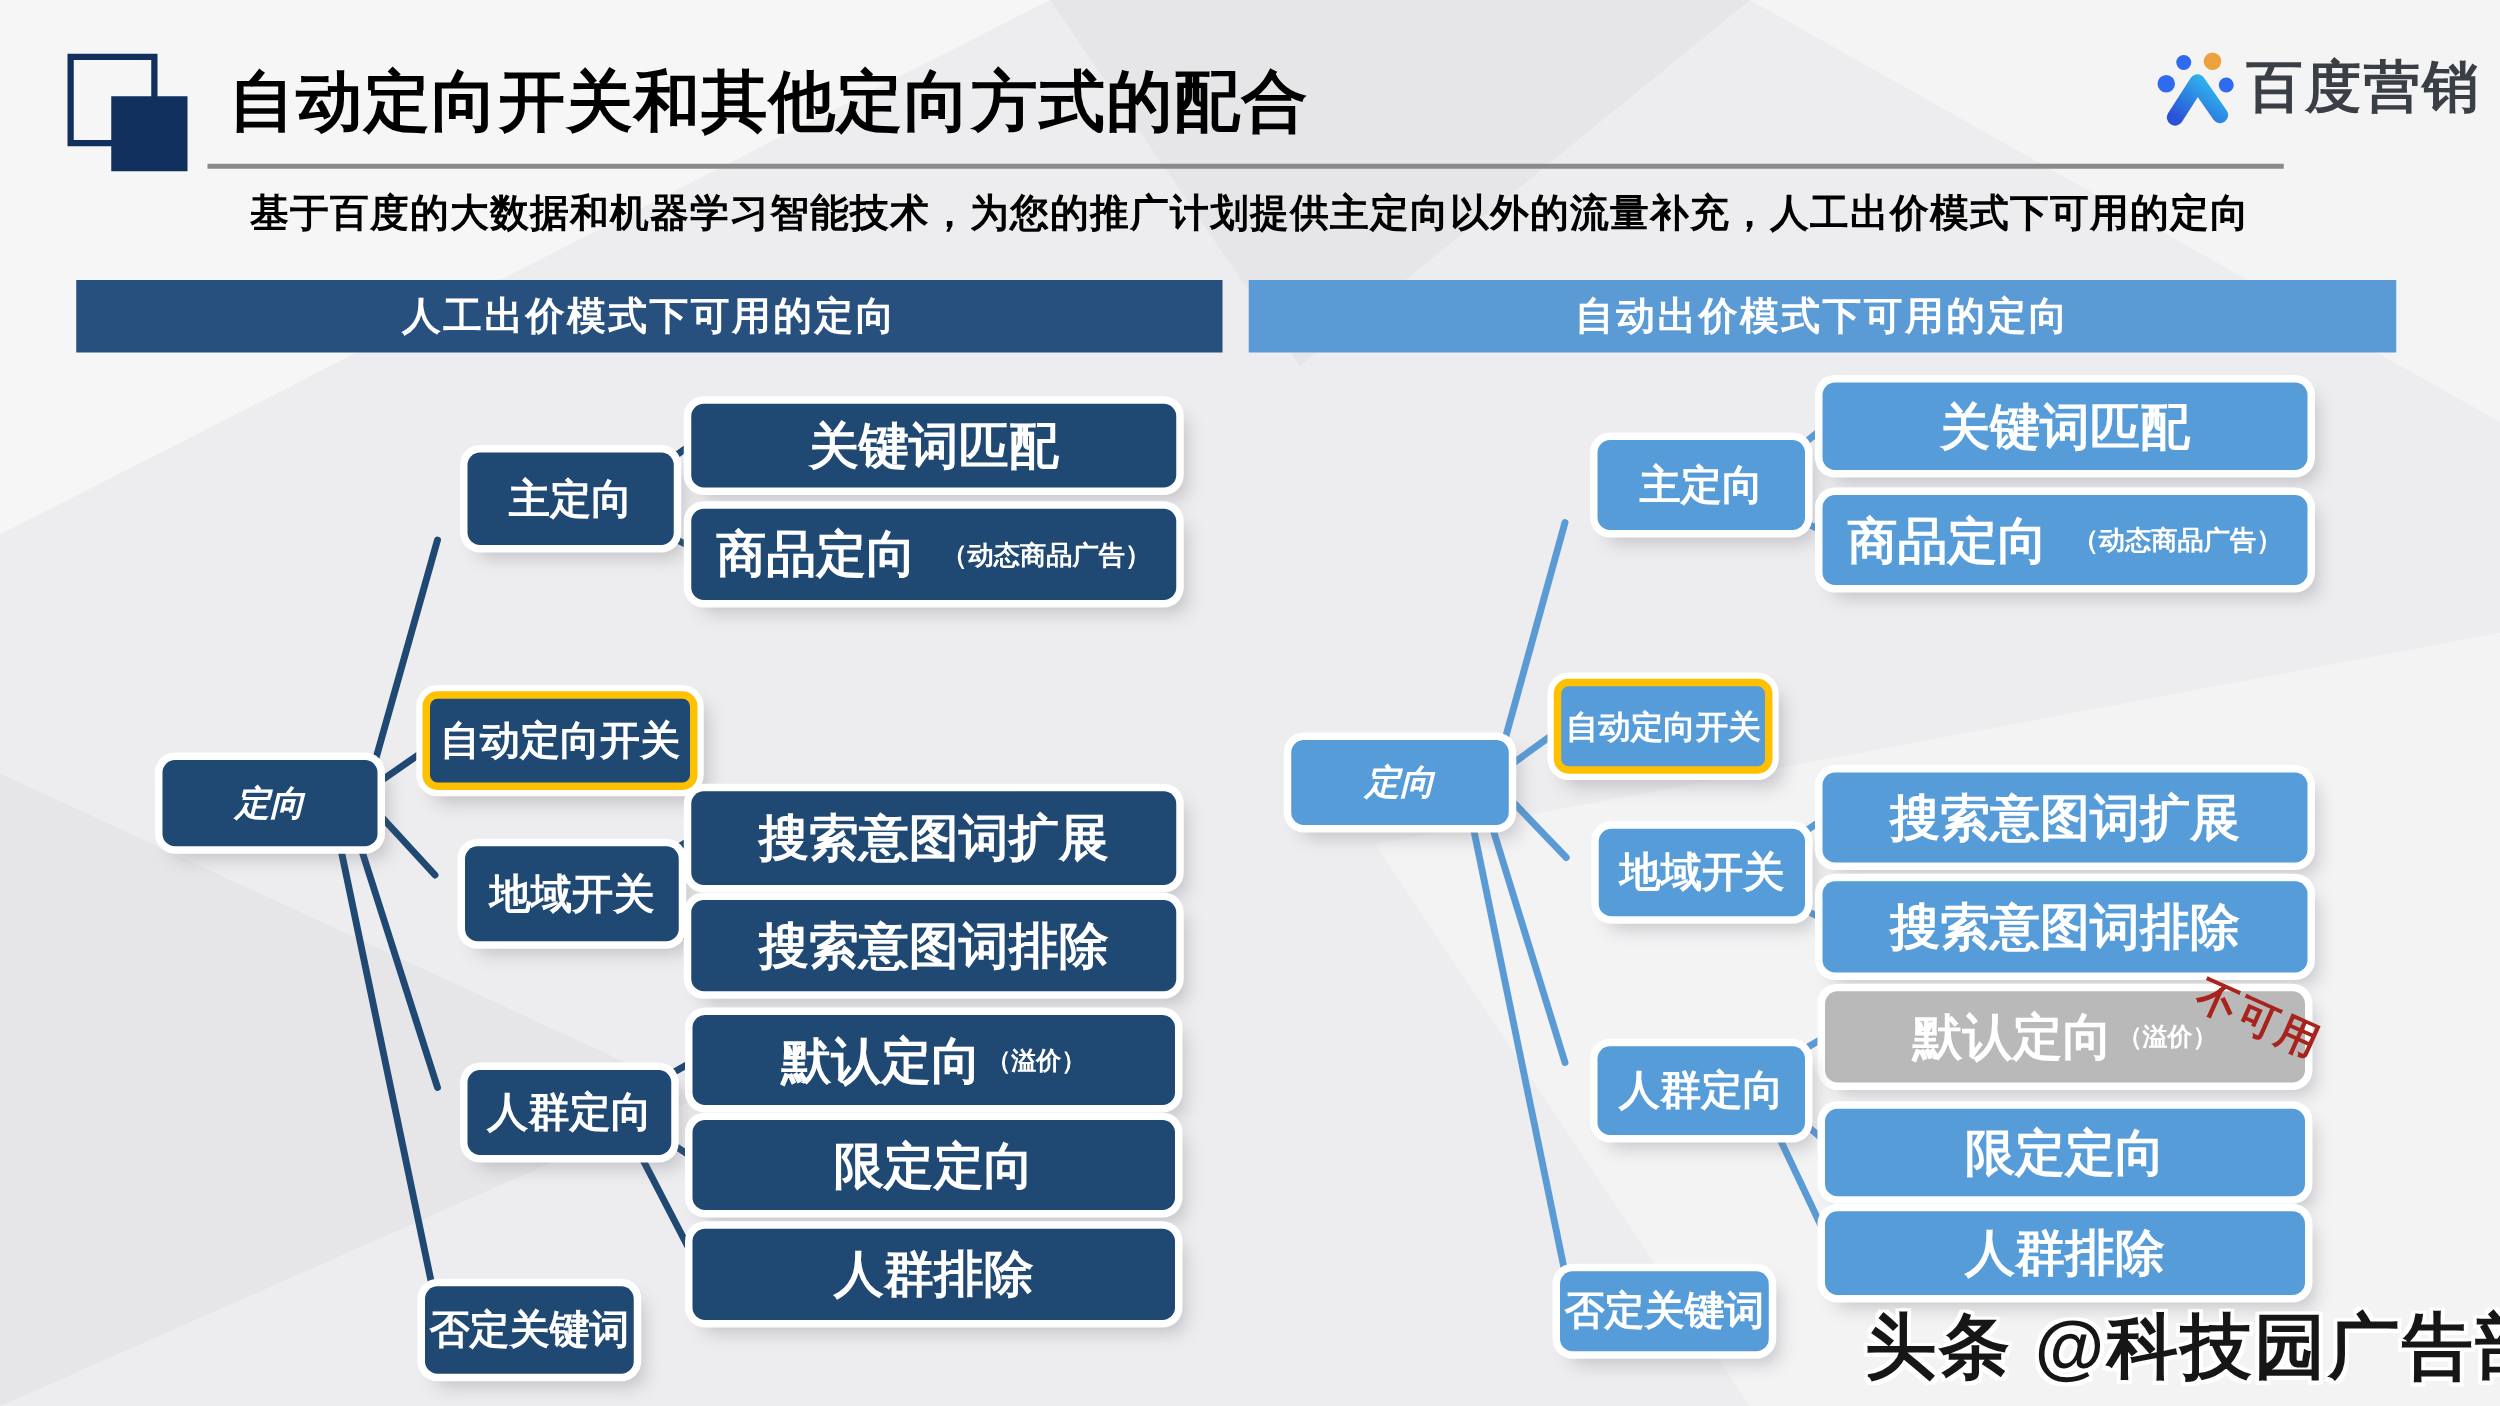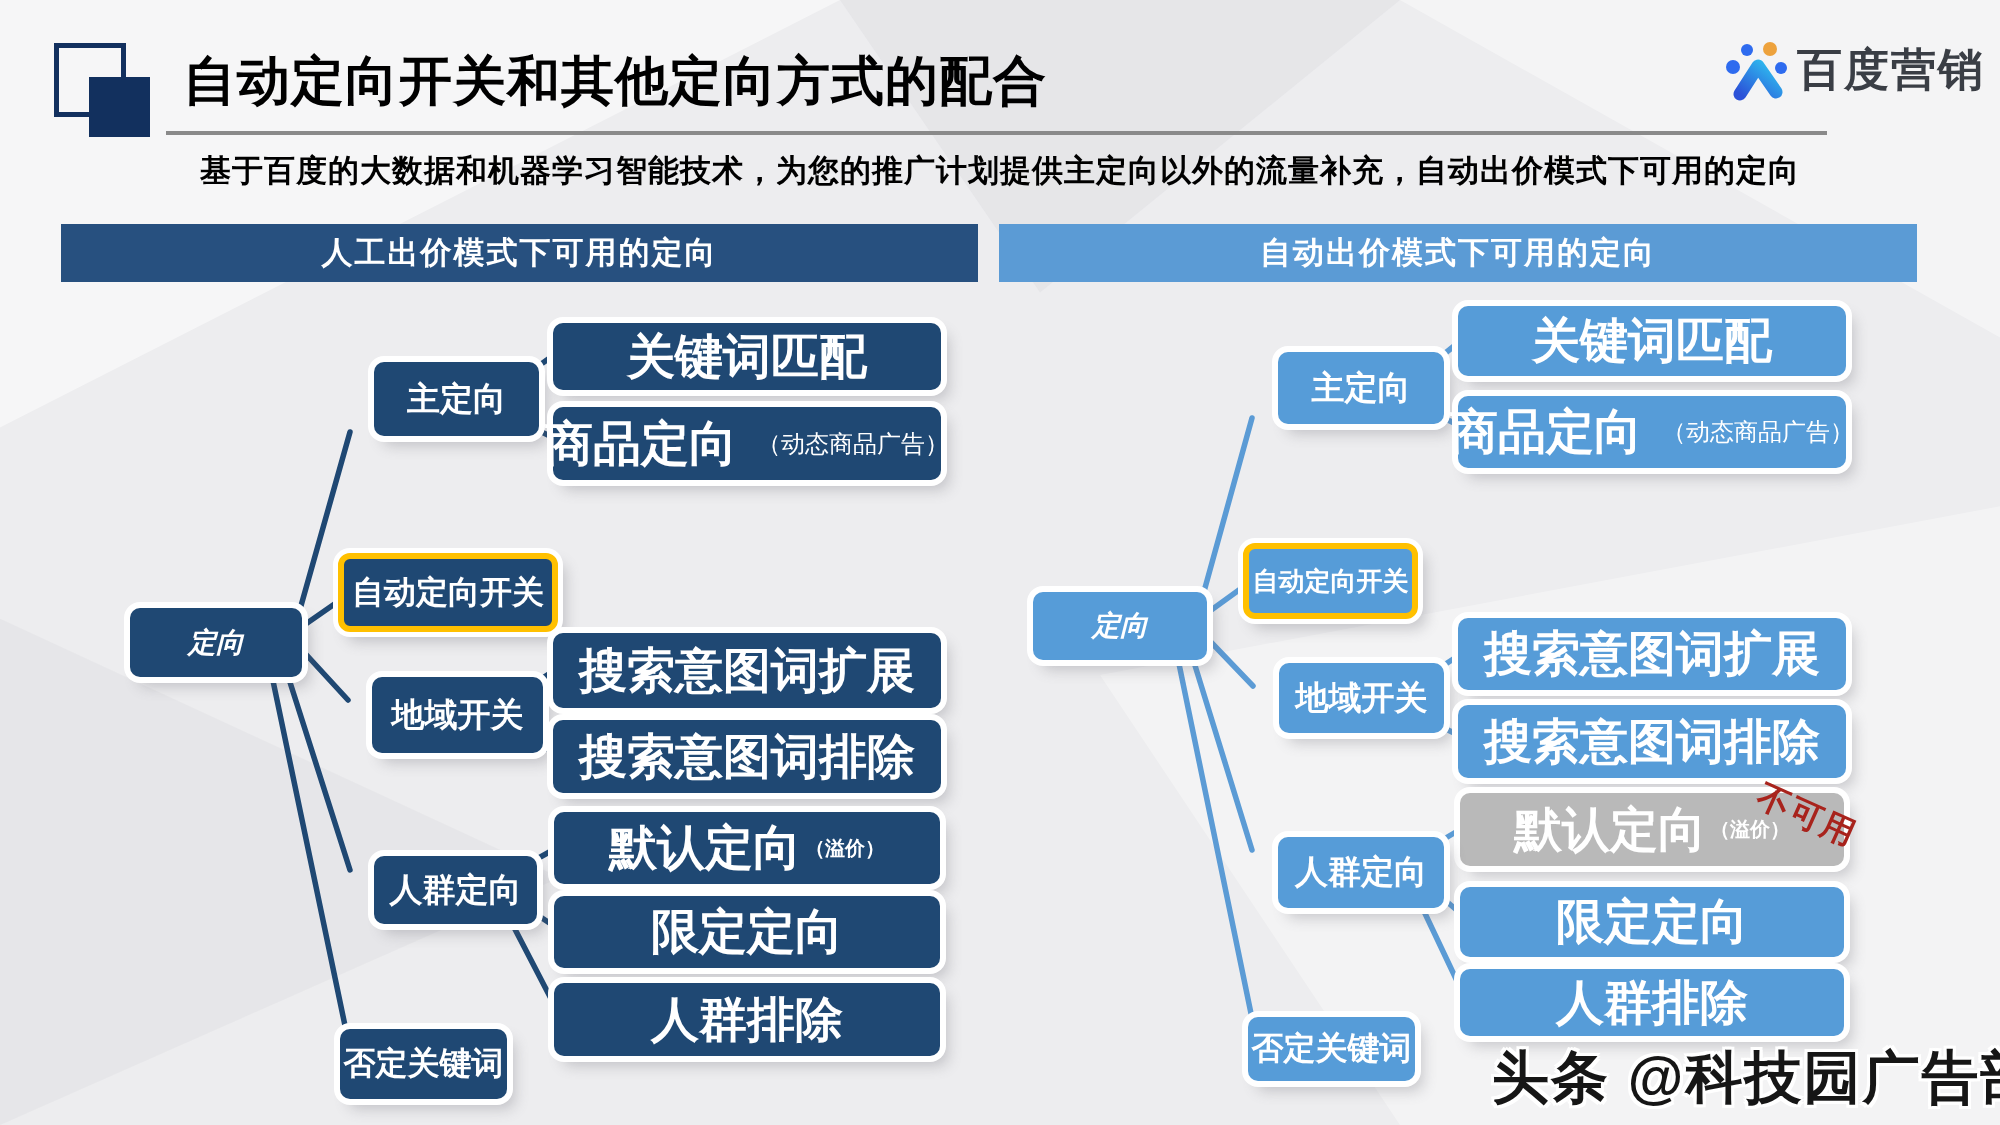--- a/index.html
+++ b/index.html
@@ -24,22 +24,22 @@
   .colhdr.auto{left:999px;width:918px;background:#5B9BD5;}
   
   .node{position:absolute;display:flex;align-items:center;justify-content:center;
         border-radius:10px;color:#fff;font-weight:700;white-space:nowrap;z-index:2;
         box-shadow:0 0 0 6px #fff, 8px 10px 14px rgba(100,100,110,.30);}
   .navy{background:#1F4873;}
   .blue{background:#569CD8;}
   .grayed{background:#B9B9B9;}
   .gold{border:6px solid #FFC000;border-radius:12px;
         box-shadow:0 0 0 5px #fff, 8px 10px 14px rgba(100,100,110,.30);margin-top:32px;}
-  .f40{font-size:28px;font-style:italic;} .f36{font-size:48px;} .f33{font-size:33px;margin-left:32px;} .f32{font-size:32px;} .f26{font-size:26px;}
-  .note{font-size:24px;font-weight:400;margin-left:20px;}
+  .f40{font-size:28px;font-style:italic;} .f36{font-size:40px;} .f33{font-size:33px;margin-left:32px;} .f32{font-size:32px;} .f26{font-size:26px;}
+  .note{font-size:21px;font-weight:700;margin-left:20px;}
   .note-sm{font-size:20px;font-weight:700;margin-left:4px;}
   svg.connectors{position:absolute;left:0;top:0;z-index:1;}
   .unavailable{position:absolute;left:1768px;top:774px;z-index:4;color:#A8231C;font-size:33px;
                font-weight:900;transform:rotate(24deg);transform-origin:left top;letter-spacing:2px;}
   .watermark{position:absolute;left:1492px;top:1040px;z-index:5;font-size:57px;font-weight:900;
              color:#161616;letter-spacing:2px;white-space:nowrap;
              text-shadow:3px 3px 0 #fff,-3px -3px 0 #fff,3px -3px 0 #fff,-3px 3px 0 #fff,0 3px 0 #fff,0 -3px 0 #fff,3px 0 0 #fff,-3px 0 0 #fff;}
 </style>
 </head>
 <body>
@@ -67,21 +67,21 @@
       </defs>
       <circle cx="22" cy="10" r="6" fill="#2E6BEF"></circle>
       <circle cx="45" cy="9" r="7" fill="#EDA23D"></circle>
       <circle cx="8" cy="27" r="7" fill="#2E6BEF"></circle>
       <circle cx="56" cy="28" r="6" fill="#2E6BEF"></circle>
       <path d="M15 54 L33 26 L51 52" fill="none" stroke="url(#chev)" stroke-width="13" stroke-linecap="round" stroke-linejoin="round"></path>
     </svg>
     <span class="brand-name">百度营销</span>
   </div>
 
-  <div class="subtitle">基于百度的大数据和机器学习智能技术，为您的推广计划提供主定向以外的流量补充，自动出价模式下可用的定向</div>
+  <div class="subtitle">基于百度的大数据和机器学习智能技术，为您的推广计划提供主定向以外的流量补充，人工出价模式下可用的定向</div>
 
   <div class="colhdr auto">自动出价模式下可用的定向</div>
   <div class="colhdr manual">人工出价模式下可用的定向</div>
 
   <svg class="connectors" width="2000" height="1125" viewBox="0 0 2000 1125">
     <g stroke="#1F4873" stroke-width="5.5" stroke-linecap="round">
       <line x1="297" y1="620" x2="350" y2="432"></line>
       <line x1="300" y1="628" x2="346" y2="596"></line>
       <line x1="302" y1="650" x2="348" y2="700"></line>
       <line x1="288" y1="676" x2="350" y2="870"></line>

